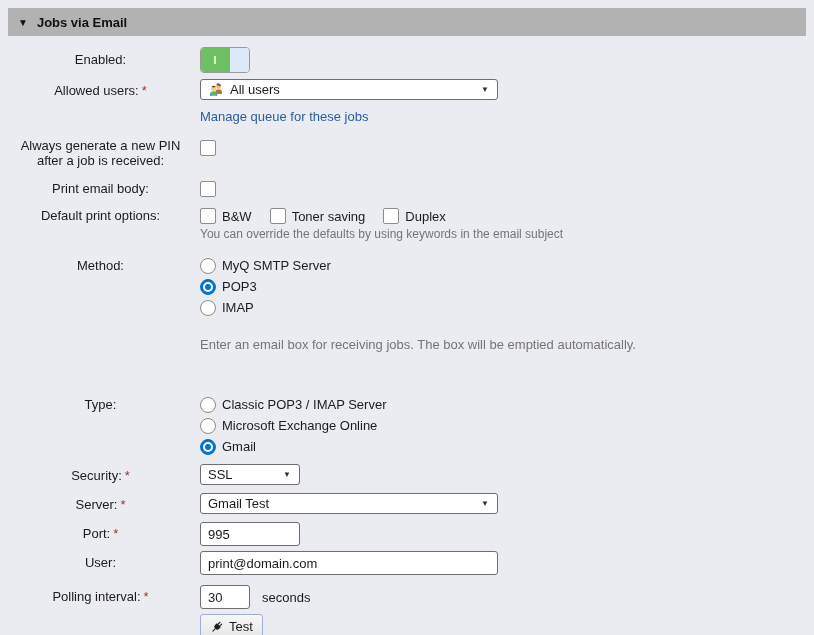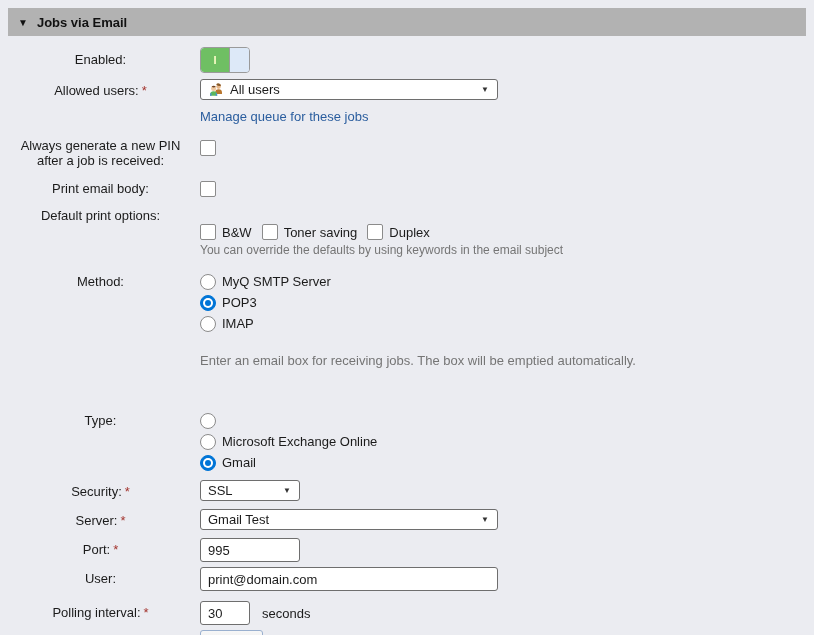--- a/index.html
+++ b/index.html
@@ -103,21 +103,21 @@
     background: #fff;
     border: 1px solid #8b8b8b;
     border-radius: 2px;
     display: inline-block;
     vertical-align: -3px;
     cursor: pointer;
   }
   .row-pin { margin-bottom: 13px; margin-top: 9px; }
   .row-pin .ctl { padding-top: 2px; }
   .row-printbody { margin-bottom: 11px; }
-  .cb-group { display: flex; align-items: center; gap: 0; margin-top: 16px; }
+  .cb-group { display: flex; align-items: center; gap: 8px; }
   .cb-item { display: flex; align-items: center; gap: 6px; cursor: pointer; margin-right: 10px; }
 
   .note { color: #757575; font-size: 12px; margin-top: 3px; }
   .row-options { margin-bottom: 14px; }
 
   
   .radio-group .radio-line {
     display: flex; align-items: center;
     height: 21px;
     cursor: pointer;
@@ -286,20 +286,21 @@
       <div class="ctl">
         <div class="note" style="font-size:13px">Enter an email box for receiving jobs. The box will be emptied automatically.</div>
       </div>
     </div>
 
     <div class="row row-type">
       <div class="lbl" style="line-height:21px">Type:</div>
       <div class="ctl radio-group">
         <div class="radio-line">
           <span class="radio"></span>
+          <span>Classic POP3 / IMAP Server</span>
         </div>
         <div class="radio-line">
           <span class="radio"></span>
           <span>Microsoft Exchange Online</span>
         </div>
         <div class="radio-line">
           <span class="radio sel"></span>
           <span>Gmail</span>
         </div>
       </div>

